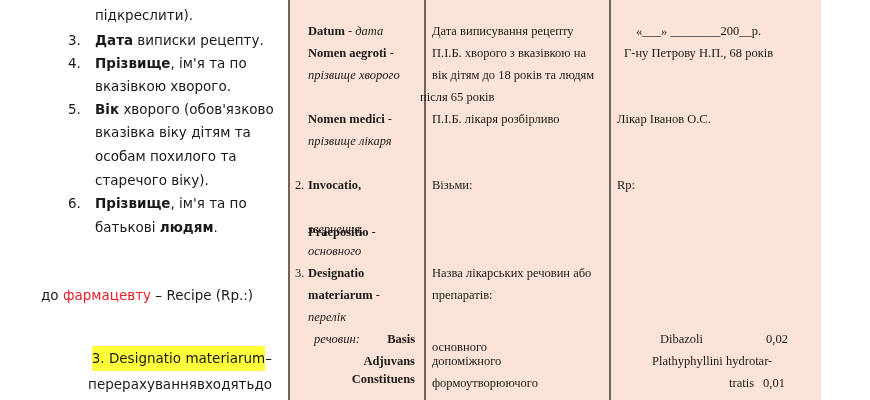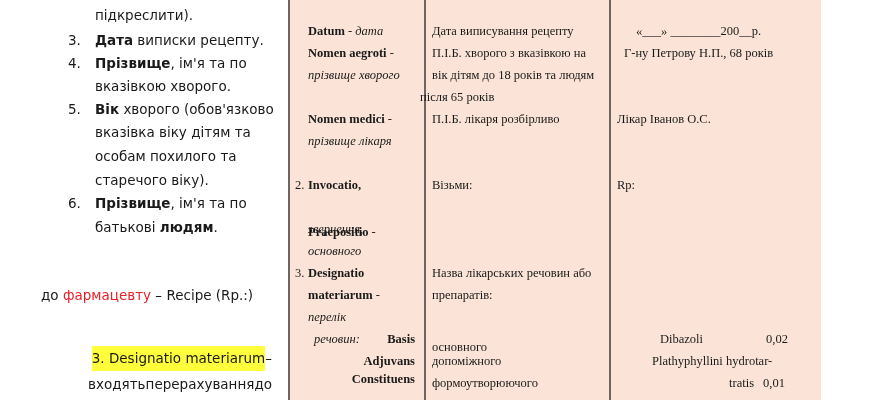--- a/index.html
+++ b/index.html
@@ -64,22 +64,22 @@
 
   <div class="para" style="top:283px;">
     <span>до </span><span class="red">фармацевту</span><span> – Recipe (Rp.:)</span>
   </div>
 
   <div class="para just" style="top:346px;">
     <span class="hl">3. Designatio materiarum</span>
       <span>–</span>
   </div>
   <div class="para just" style="top:372px;">
+    <span>перерахування</span>
     <span>входять</span>
-    <span>перерахування</span>
     <span>до</span>
   </div>
 </div>
 
 <div class="table">
   <div class="vline" style="left:0;"></div>
   <div class="vline" style="left:136px;"></div>
   <div class="vline" style="left:321px;"></div>
 
   <div>

